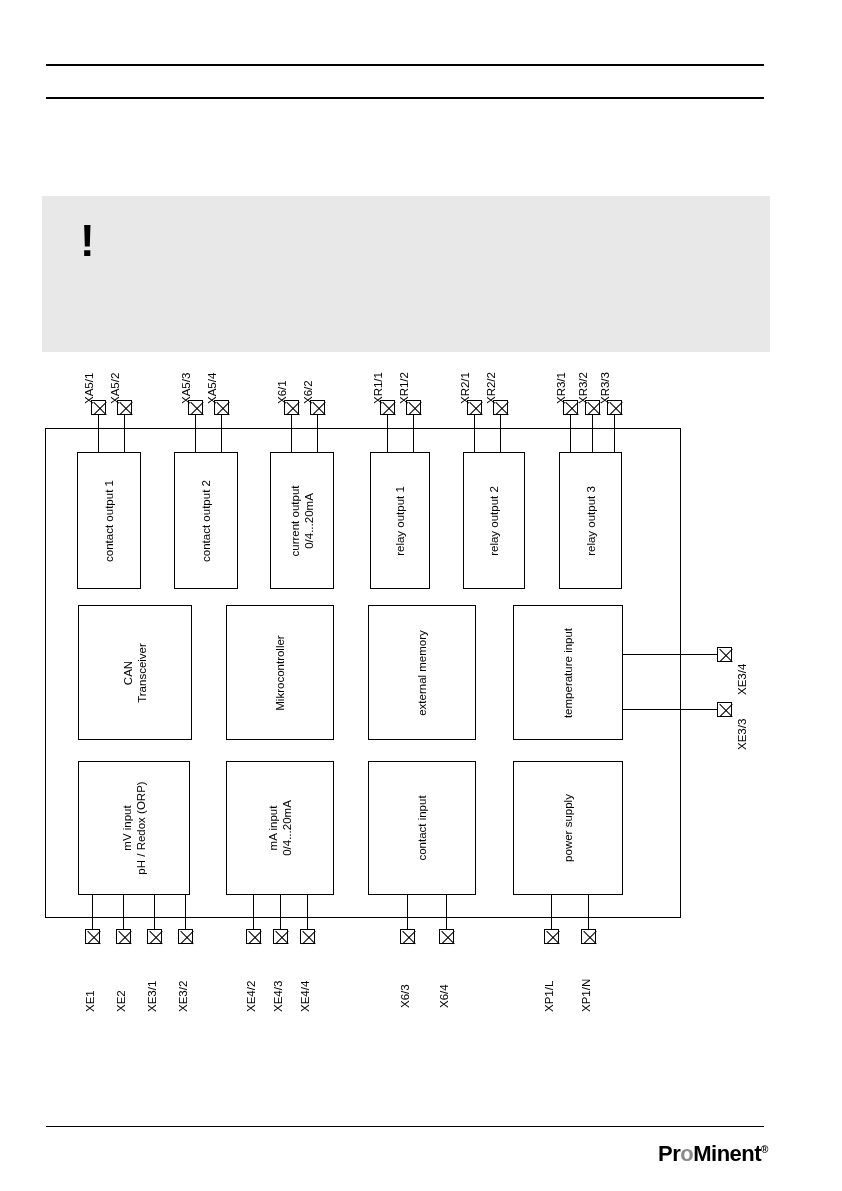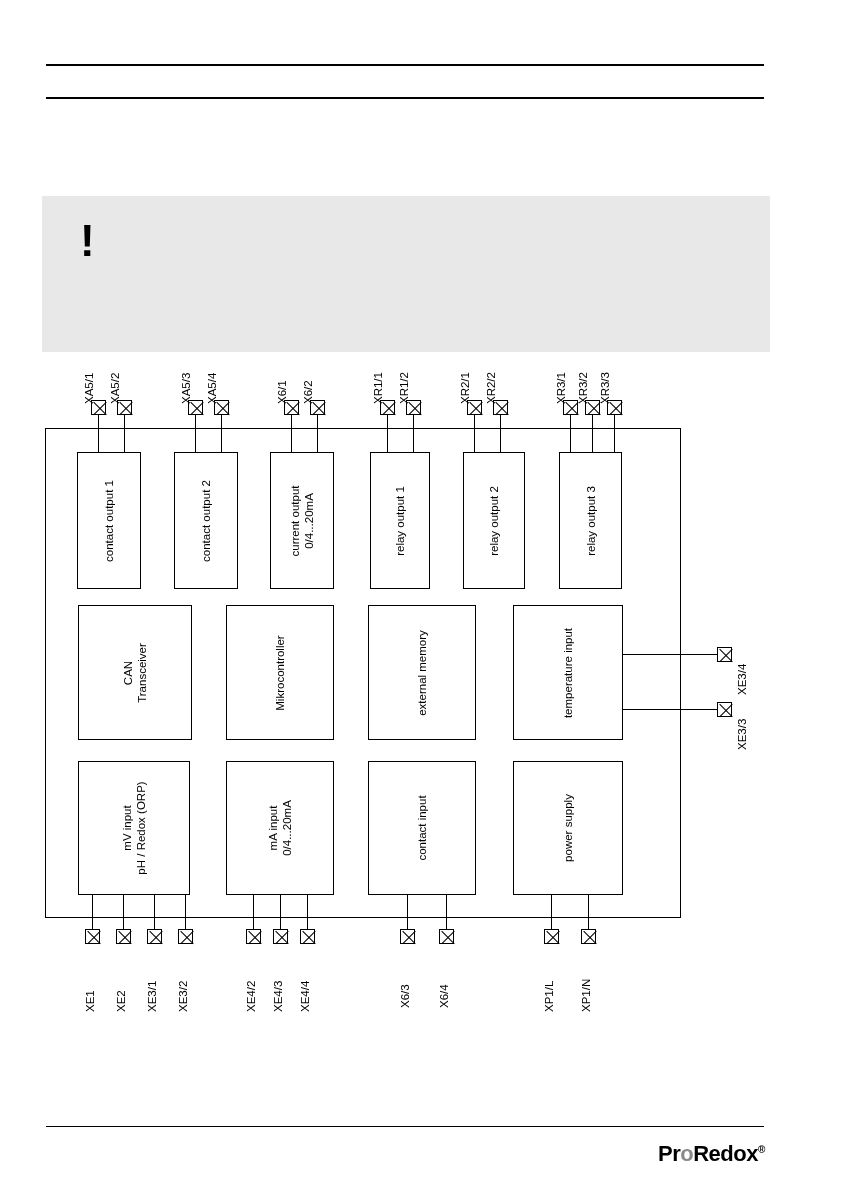--- a/index.html
+++ b/index.html
@@ -354,15 +354,15 @@
     <div class="term" style="left:544px; top:929px;"></div>
     <div class="term-label" style="left:555px; top:1000px;">XP1/L</div>
 
     <div class="lead" style="left:588px; top:895px; height:38px;"></div>
     <div class="term" style="left:581px; top:929px;"></div>
     <div class="term-label" style="left:592px; top:1000px;">XP1/N</div>
 
   </div>
 
   <div id="footer-rule"></div>
-  <div id="brand-logo"><span>Pr</span><span class="dim">o</span><span>Redox</span><span class="reg">®</span></div>
+  <div id="brand-logo"><span>Pr</span><span class="dim">o</span><span>Minent</span><span class="reg">®</span></div>
 
 </div>
 
 </body></html>

